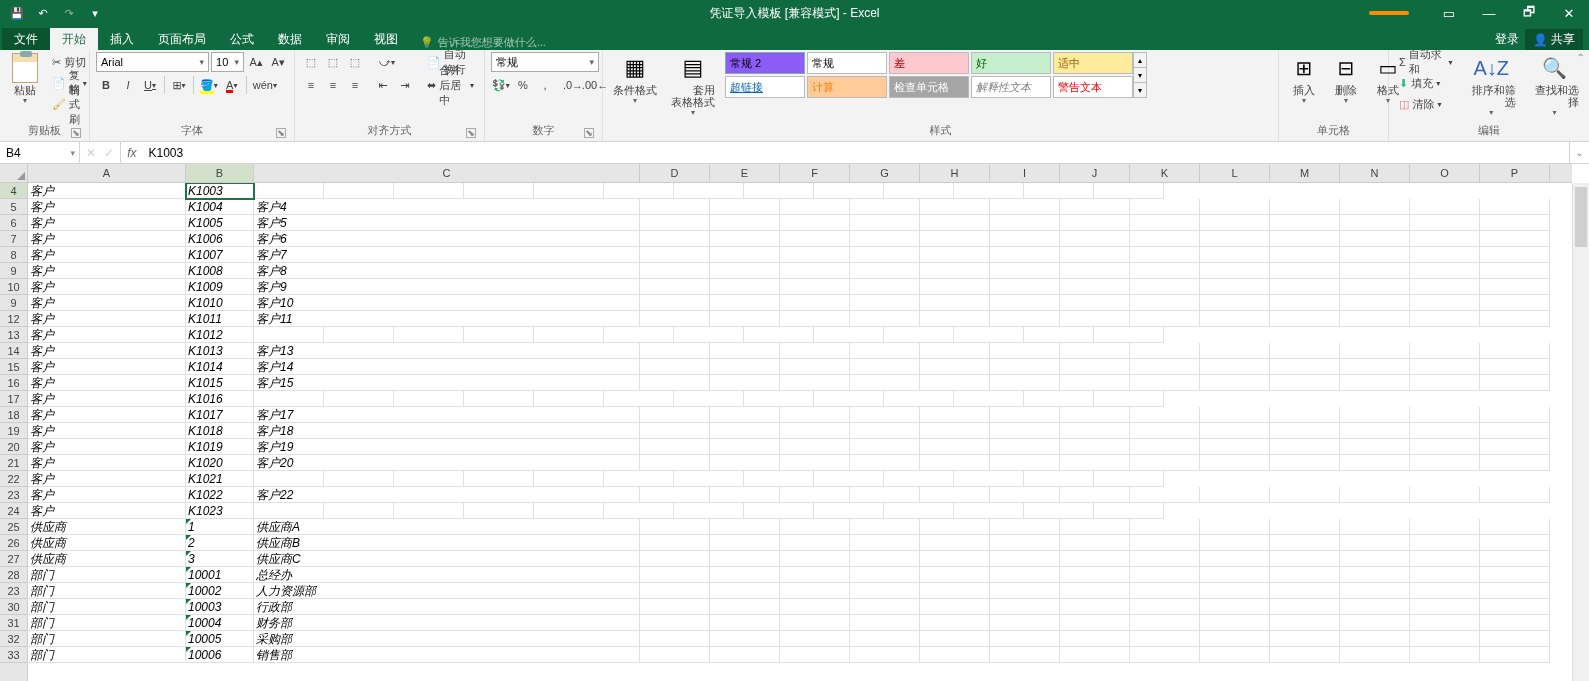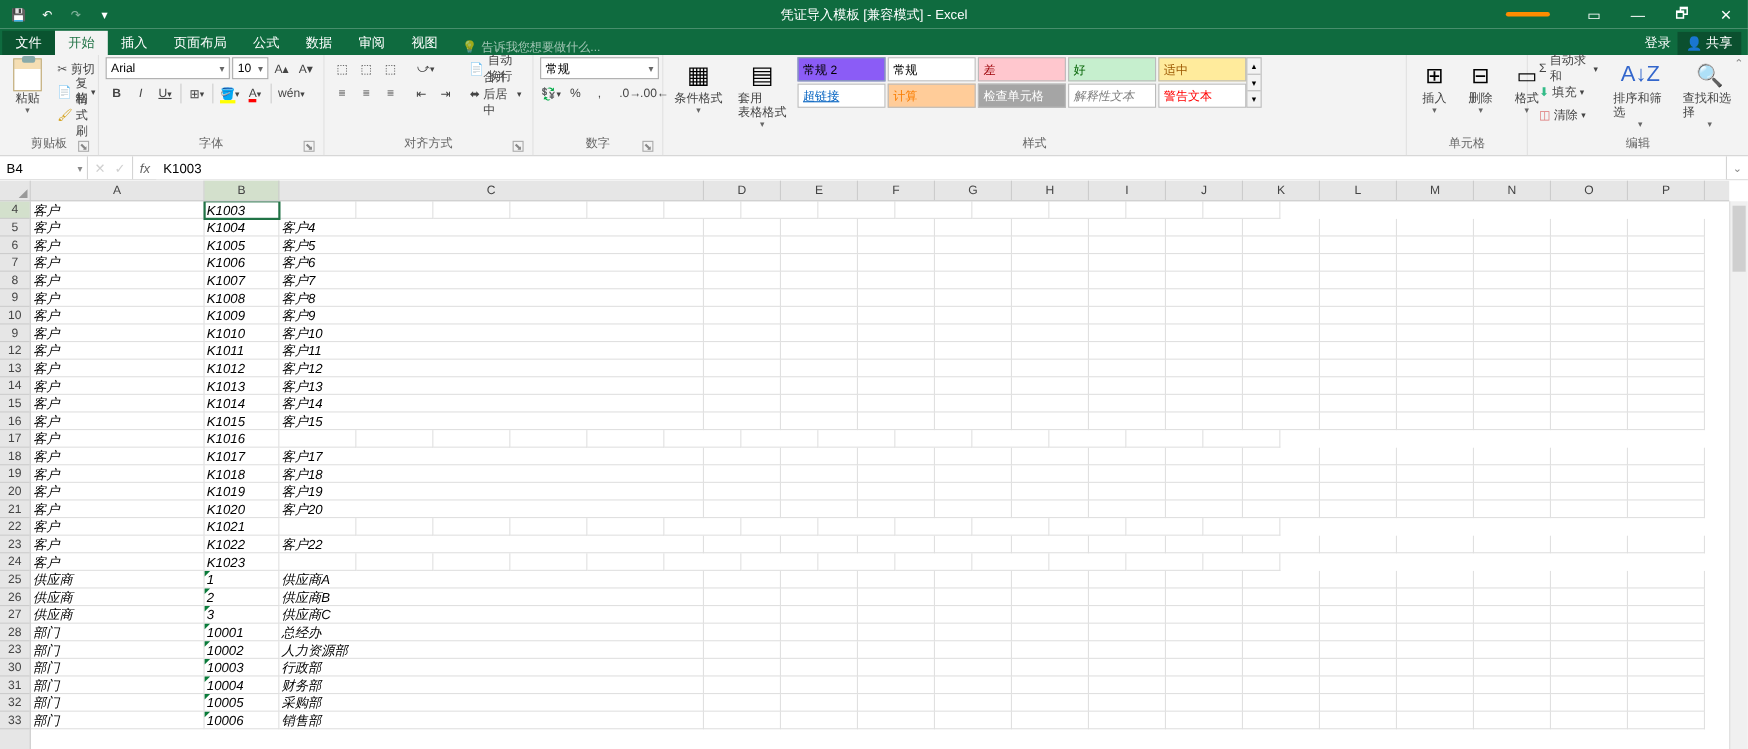--- a/index.html
+++ b/index.html
@@ -23,21 +23,21 @@
 .share-btn { background: rgba(0,0,0,0.25); padding: 2px 8px; display: flex; align-items: center; gap: 3px; font-size: 12px; }
 
 .ribbon { background: #f3f3f3; border-bottom: 1px solid #d4d4d4; height: 92px; display: flex; position: relative; }
 .rgroup { border-right: 1px solid #e1e1e1; padding: 2px 6px 0 6px; display: flex; flex-direction: column; }
 .rgroup-body { flex: 1; display: flex; align-items: flex-start; gap: 4px; }
 .rgroup-label { text-align: center; font-size: 11px; color: #666; padding: 2px 0 3px 0; position: relative; }
 .rgroup-label .dlg { position: absolute; right: 2px; bottom: 3px; font-size: 9px; color: #888; width: 10px; height: 10px; border: 1px solid #aaa; line-height: 8px; }
 
 .big-btn { display: flex; flex-direction: column; align-items: center; justify-content: flex-start; padding: 2px 4px; cursor: pointer; min-width: 38px; }
 .big-btn .ico { width: 28px; height: 28px; display: flex; align-items: center; justify-content: center; font-size: 20px; }
-.big-btn .lbl { font-size: 11px; color: #444; margin-top: 2px; text-align: left; line-height: 1.1; }
+.big-btn .lbl { font-size: 11px; color: #444; margin-top: 2px; text-align: right; line-height: 1.1; }
 .big-btn .dd { font-size: 8px; color: #666; }
 
 .small-row { display: flex; align-items: center; gap: 2px; height: 20px; }
 .small-btn { min-width: 20px; height: 20px; display: flex; align-items: center; justify-content: center; font-size: 11px; cursor: pointer; padding: 0 2px; color: #444; }
 .sep-v { width: 1px; height: 18px; background: #ccc; margin: 0 2px; }
 .small-txt { font-size: 11px; color: #444; cursor: pointer; padding: 0 4px; display: flex; align-items: center; gap: 3px; height: 20px; }
 
 .combo { height: 20px; border: 1px solid #aaa; background: #fff; font-size: 11px; padding: 0 4px; display: flex; align-items: center; justify-content: space-between; }
 .combo .arr { font-size: 9px; color: #666; margin-left: 4px; }
 
@@ -564,21 +564,20 @@
         <div class="cell" style="width: 70px;"></div>
         <div class="cell" style="width: 70px;"></div>
         <div class="cell" style="width: 70px;"></div>
         <div class="cell" style="width: 70px;"></div>
         <div class="cell" style="width: 70px;"></div>
         <div class="cell" style="width: 70px;"></div>
       </div>
       <div class="row">
         <div class="cell" style="width: 158px;">客户</div>
         <div class="cell" style="width: 68px;">K1012</div>
-        <div class="cell" style="width: 386px;">客户12</div>
         <div class="cell" style="width: 70px;"></div>
         <div class="cell" style="width: 70px;"></div>
         <div class="cell" style="width: 70px;"></div>
         <div class="cell" style="width: 70px;"></div>
         <div class="cell" style="width: 70px;"></div>
         <div class="cell" style="width: 70px;"></div>
         <div class="cell" style="width: 70px;"></div>
         <div class="cell" style="width: 70px;"></div>
         <div class="cell" style="width: 70px;"></div>
         <div class="cell" style="width: 70px;"></div>

